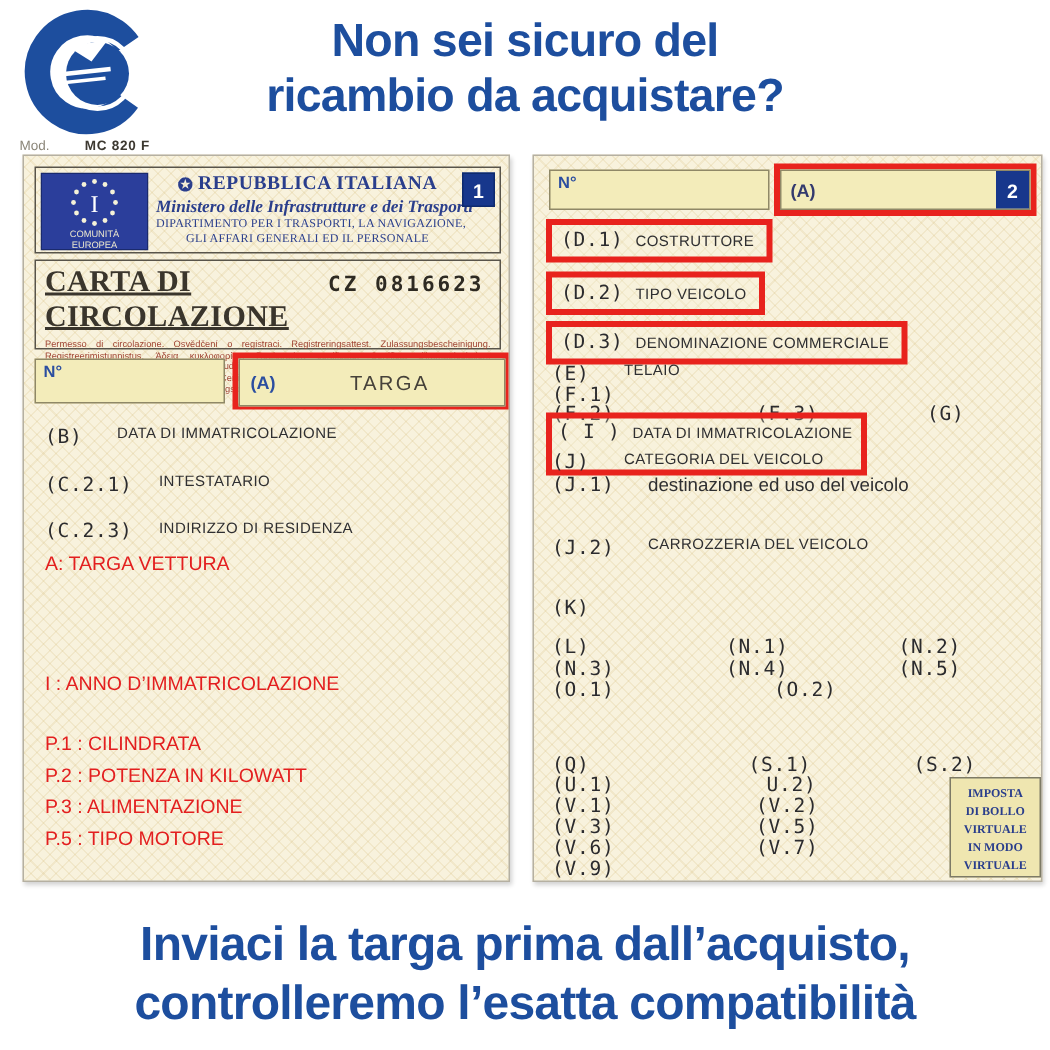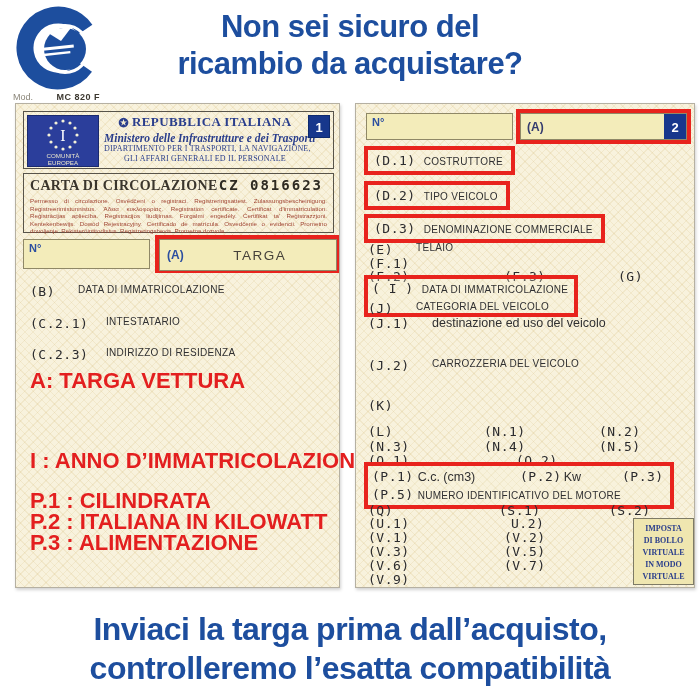--- a/index.html
+++ b/index.html
@@ -39,42 +39,42 @@
     color:#fff;font-weight:bold;font-size:13px;text-align:center;line-height:23px;}
   #d1-head-text{left:80px;top:2px;width:202px;text-align:center;color:#2a3e8c;
     font-family:"Liberation Serif", serif;}
   .country{font-size:13px;font-weight:bold;letter-spacing:.4px;white-space:nowrap;}
   .ministry{font-size:11.5px;font-weight:bold;font-style:italic;margin-top:1px;white-space:nowrap;}
   .dept{font-size:8px;letter-spacing:.2px;line-height:9.5px;white-space:nowrap;}
   .emblem{font-size:12px;vertical-align:-1px;margin-right:3px;color:#2a3e8c;}
   
   #d1-carta{left:7px;top:69px;width:311px;height:60px;padding:3px 6px;}
   #carta-row{display:flex;align-items:baseline;}
-  #carta-title{font-family:"Liberation Serif", serif;font-weight:bold;font-size:14px;
-    color:#3a352c;letter-spacing:.3px;flex:1;}
+  #carta-title{font-family:"Liberation Serif", serif;font-weight:bold;font-size:20px;
+    color:#3a352c;letter-spacing:.3px;flex:1;text-decoration:underline;}
   #carta-serial{font-family:"DejaVu Sans Mono", monospace;font-weight:bold;font-size:14px;
     color:#2e2a22;letter-spacing:2px;margin-right:4px;}
   #fine-print{font-size:6.2px;line-height:7.6px;color:#a04534;text-align:justify;margin-top:3px;}
   
   .ybox{background:#f3ecba;border:1px solid #8f8867;}
   .bluecode{color:#2b4ea0;font-weight:bold;}
   
   #d1-nbox{left:7px;top:135px;width:127px;height:30px;font-size:11px;padding:2px 5px;}
   #d1-targa-wrap{left:139px;top:131px;width:184px;height:38px;border:4px solid #e8231d;background:#e8231d;}
   #d1-targa{width:100%;height:100%;display:flex;align-items:center;}
   #d1-targa .acode{font-size:12px;padding-left:7px;}
   #d1-targa .aval{flex:1;text-align:center;color:#46423a;font-size:13.5px;letter-spacing:1.5px;}
   
   .code{font-family:"DejaVu Sans Mono", monospace;font-size:13px;color:#2b2b2e;letter-spacing:.5px;}
   .lbl{font-size:10px;color:#2f2f31;margin-left:8px;letter-spacing:.3px;}
   .lbl-lc{font-size:12.5px;color:#2f2f31;margin-left:8px;}
   .row{position:absolute;left:0;width:100%;height:16px;}
   .row span{position:absolute;top:0;white-space:nowrap;}
   
-  .note{position:absolute;left:14px;color:#e31f1f;font-weight:bold;font-size:22px;white-space:nowrap;}
+  .note{position:absolute;left:14px;color:#e31f1f;font-weight:normal;font-size:13px;white-space:nowrap;}
   
   #d2-nbox{left:10px;top:9px;width:147px;height:27px;font-size:11px;padding:2px 5px;}
   #d2-abox-wrap{left:160px;top:5px;width:175px;height:35px;border:4px solid #e8231d;background:#e8231d;display:flex;}
   #d2-abox{flex:1;display:flex;align-items:center;}
   #d2-abox .acode{font-size:12px;padding-left:6px;color:#333a6e;font-weight:bold;}
   #d2-abox .badge{height:100%;line-height:27px;border:none;}
   .redline{position:absolute;left:8px;border:4px solid #e8231d;padding:1px 8px 2px 6px;white-space:nowrap;background:rgba(248,242,221,.25);}
   .p-grid{display:flex;}
   .p-grid .g1{width:148px;}
   .p-grid .g2{width:102px;}
@@ -168,22 +168,23 @@
     <span class="lbl" style="left:82px">INTESTATARIO</span>
   </div>
   <div class="row" style="top:243px">
     <span class="code" style="left:14px">(C.2.3)</span>
     <span class="lbl" style="left:82px">INDIRIZZO DI RESIDENZA</span>
   </div>
 
   <div class="note" style="top:264px">A: TARGA VETTURA</div>
   <div class="note" style="top:344px">I : ANNO D’IMMATRICOLAZIONE</div>
   <div class="note" style="top:384px">P.1 : CILINDRATA</div>
-  <div class="note" style="top:405px">P.2 : ITALIANA IN KILOWATT</div>
+  <div class="note" style="top:405px">P.2 : POTENZA IN KILOWATT</div>
   <div class="note" style="top:426px">P.3 : ALIMENTAZIONE</div>
+  <div class="note" style="top:447px">P.5 : TIPO MOTORE</div>
 </div>
 
 <div id="doc2" class="paper">
 
   <div id="d2-nbox" class="abs ybox bluecode">N°</div>
   <div id="d2-abox-wrap" class="abs">
     <div id="d2-abox" class="ybox">
       <span class="acode">(A)</span>
       <span style="flex:1"></span>
       <span class="badge">2</span>
@@ -240,30 +241,20 @@
   <div class="row" style="top:335px">
     <span class="code" style="left:12px">(N.3)</span>
     <span class="code" style="left:128px">(N.4)</span>
     <span class="code" style="left:243px">(N.5)</span>
   </div>
   <div class="row" style="top:349px">
     <span class="code" style="left:12px">(O.1)</span>
     <span class="code" style="left:160px">(O.2)</span>
   </div>
 
-  <div class="redline" style="top:358px;padding:1px 6px 2px 4px">
-    <div class="p-grid">
-      <span class="g1"><span class="code">(P.1)</span><span class="lbl-lc" style="margin-left:4px">C.c. (cm3)</span></span>
-      <span class="g2"><span class="code">(P.2)</span><span class="lbl-lc" style="margin-left:2px">Kw</span></span>
-      <span><span class="code">(P.3)</span></span>
-    </div>
-    <div>
-      <span class="code">(P.5)</span><span class="lbl" style="margin-left:4px">NUMERO IDENTIFICATIVO DEL MOTORE</span>
-    </div>
-  </div>
 
   <div class="row" style="top:399px">
     <span class="code" style="left:12px">(Q)</span>
     <span class="code" style="left:143px">(S.1)</span>
     <span class="code" style="left:253px">(S.2)</span>
   </div>
   <div class="row" style="top:412px">
     <span class="code" style="left:12px">(U.1)</span>
     <span class="code" style="left:155px">U.2)</span>
   </div>

